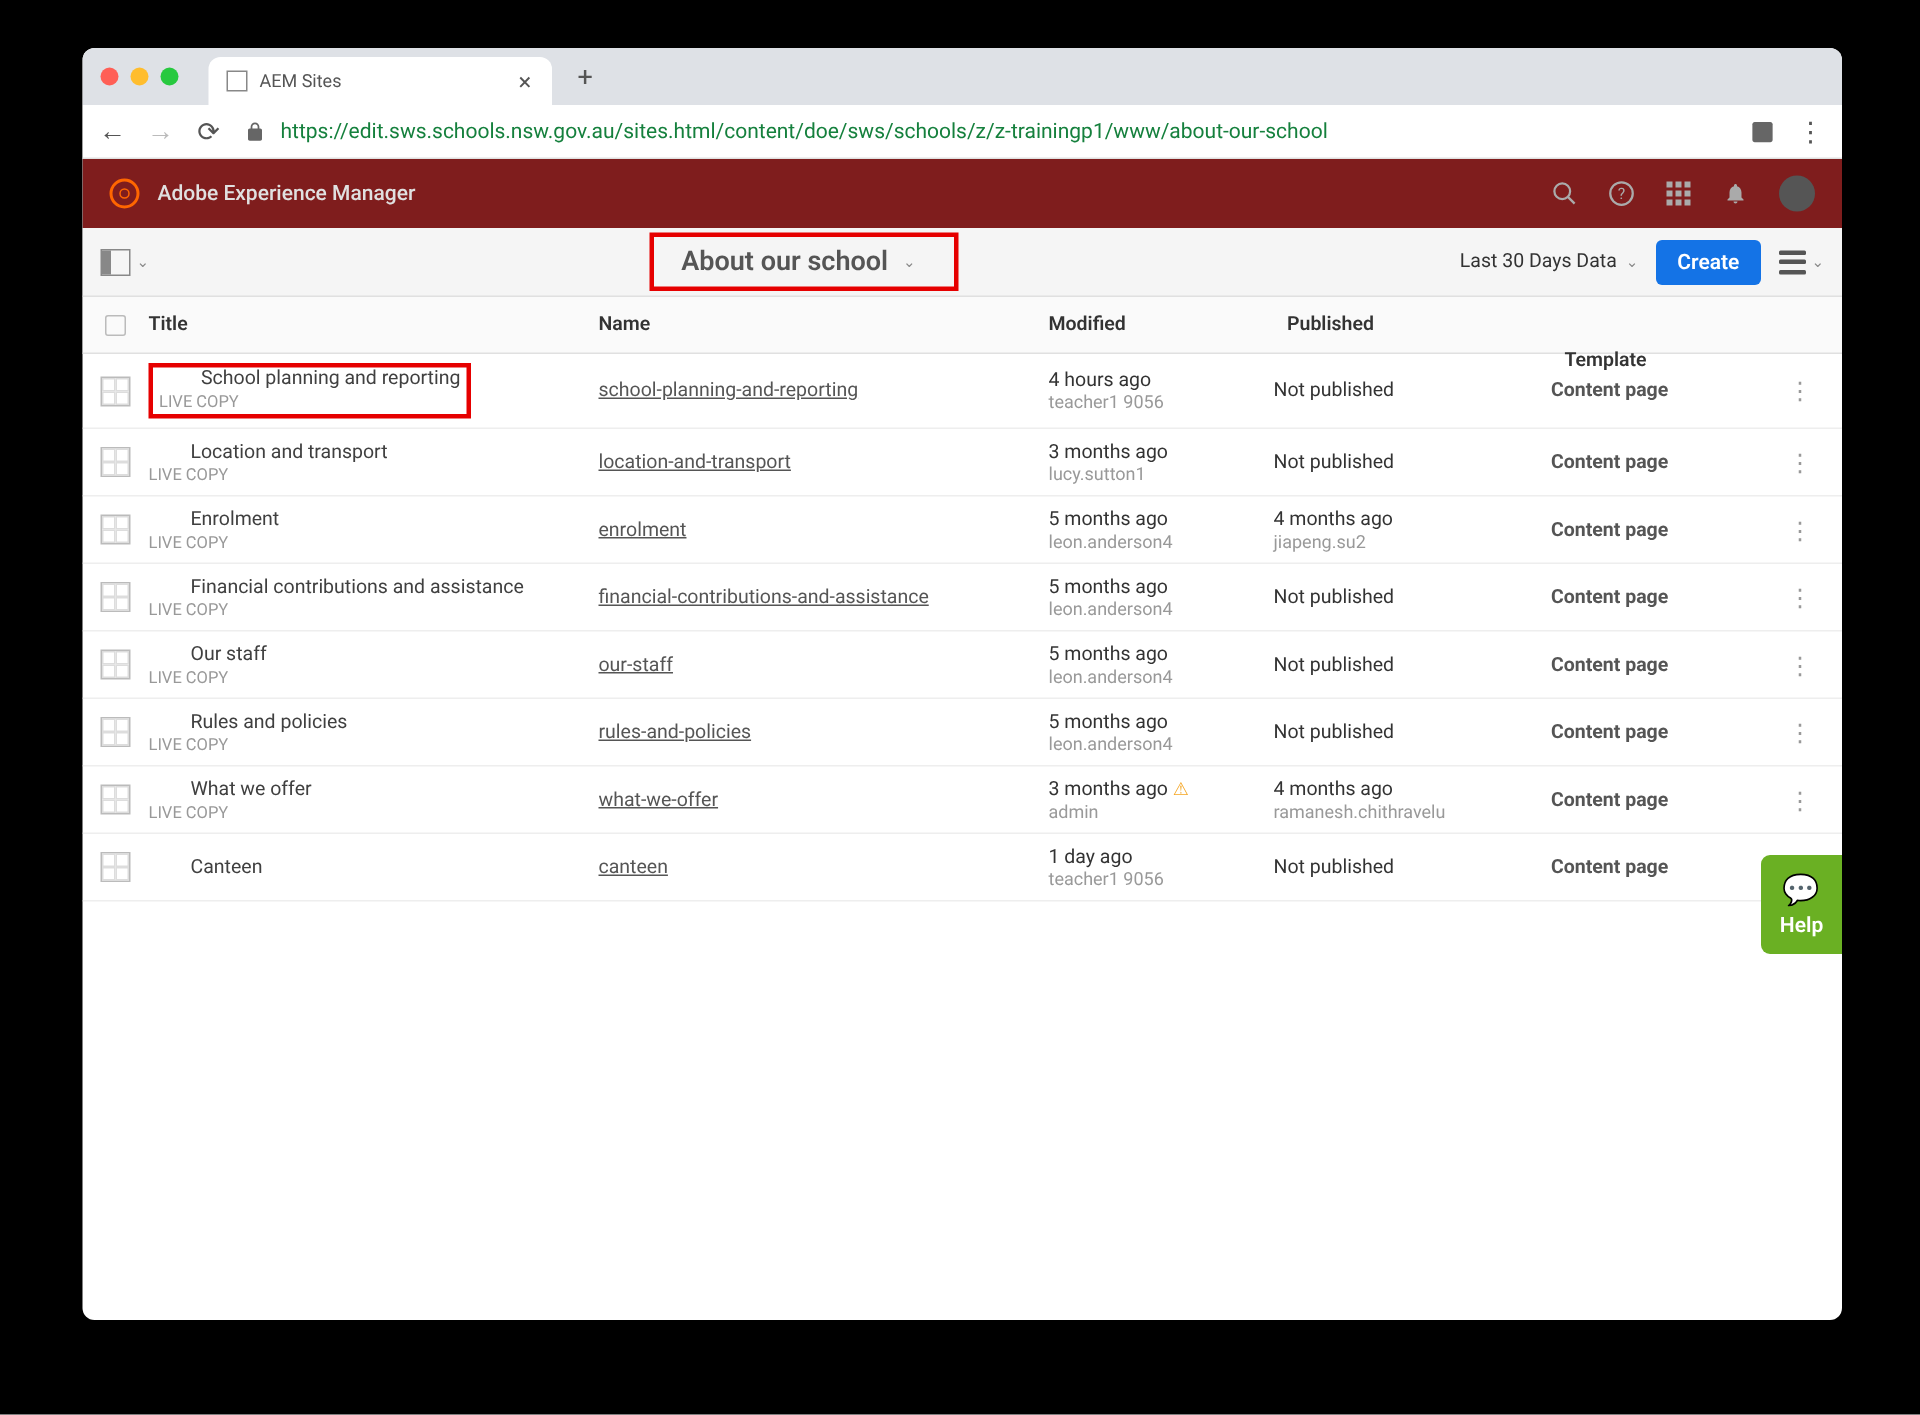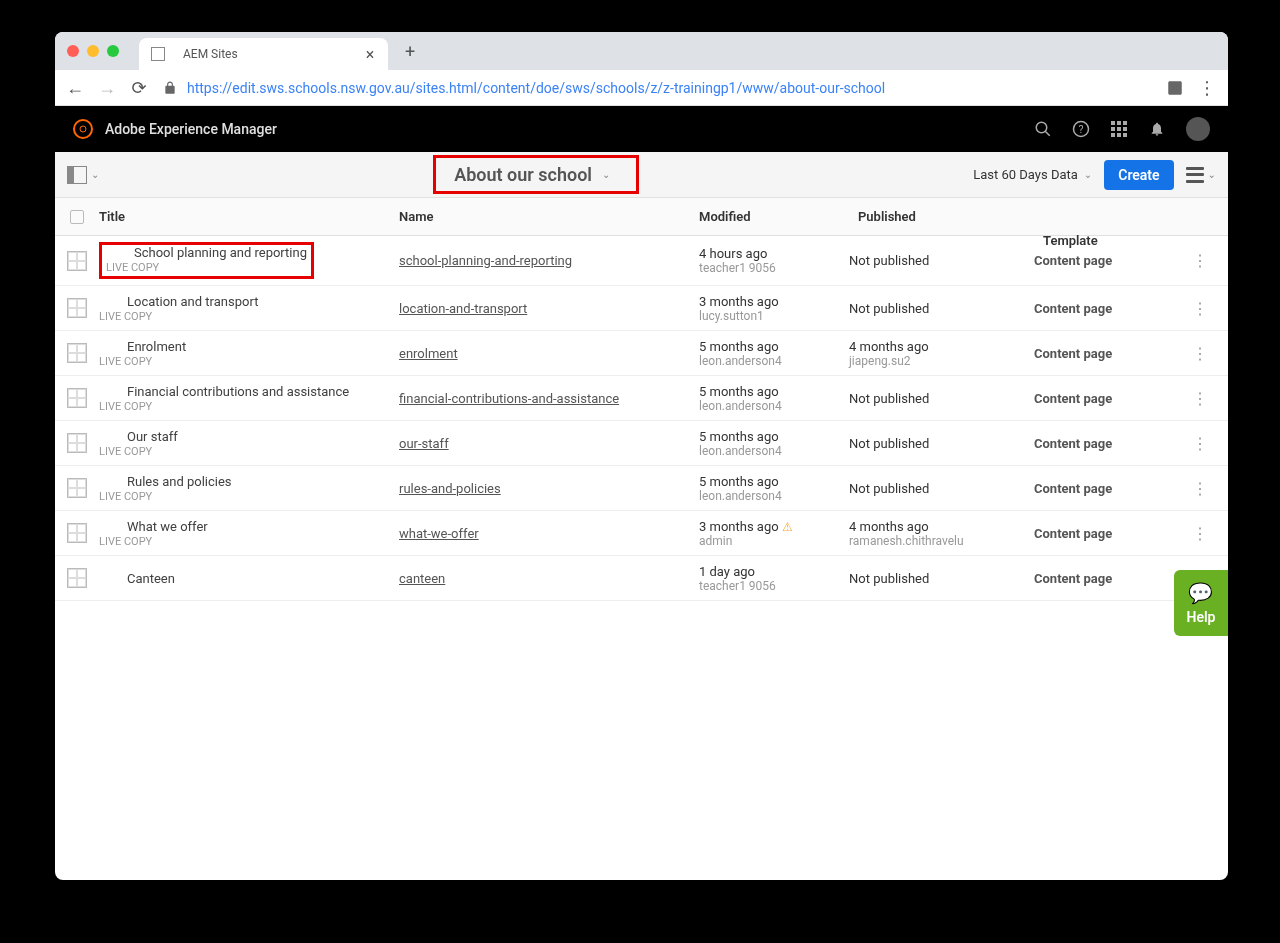--- a/index.html
+++ b/index.html
@@ -6,35 +6,35 @@
   body { background: #000; width: 1280px; height: 943px; position: relative; }
   .browser-window { position: absolute; left: 55px; top: 32px; width: 1173px; height: 848px; background: #fff; border-radius: 8px; overflow: hidden; box-shadow: 0 10px 40px rgba(0,0,0,0.5); }
   
   
   .tab-bar { height: 38px; background: #dee1e6; display: flex; align-items: center; padding-left: 12px; }
   .traffic-lights { display: flex; gap: 8px; margin-right: 20px; }
   .tl { width: 12px; height: 12px; border-radius: 50%; }
   .tl-red { background: #ff5f56; }
   .tl-yellow { background: #ffbd2e; }
   .tl-green { background: #27c93f; }
-  .tab { background: #fff; height: 32px; display: flex; align-items: center; padding: 0 14px 0 12px; border-radius: 8px 8px 0 0; margin-top: 6px; gap: 18px; font-size: 12px; color: #555; }
+  .tab { background: #fff; height: 32px; display: flex; align-items: center; padding: 0 14px 0 12px; border-radius: 8px 8px 0 0; margin-top: 6px; gap: 8px; font-size: 12px; color: #555; }
   .tab-fav { width: 14px; height: 14px; border: 1px solid #888; }
   .tab-close { font-size: 16px; color: #555; margin-left: 110px; }
   .new-tab { width: 28px; height: 28px; display:flex; align-items:center; justify-content:center; font-size: 18px; color: #555; margin-left: 8px; }
   
   
   .url-bar { height: 36px; background: #fff; border-bottom: 1px solid #e0e0e0; display: flex; align-items: center; padding: 0 12px; gap: 16px; }
   .nav-btn { width: 16px; height: 16px; display:flex; align-items:center; justify-content:center; color: #555; font-size: 18px; }
   .nav-btn.disabled { color: #bbb; }
-  .url-field { flex: 1; display: flex; align-items: center; gap: 10px; font-size: 14px; color: #3b82f6; }
+  .url-field { flex: 1; display: flex; align-items: center; gap: 10px; font-size: 14px; color: #15803d; }
   .lock-icon { width: 14px; height: 14px; }
   .url-right { display:flex; gap: 14px; align-items:center; color:#555; }
   
   
-  .aem-header { height: 46px; background: #000000; color: #e0e0e0; display: flex; align-items: center; padding: 0 18px; justify-content: space-between; }
+  .aem-header { height: 46px; background: #7f1d1d; color: #e0e0e0; display: flex; align-items: center; padding: 0 18px; justify-content: space-between; }
   .aem-left { display: flex; align-items: center; gap: 12px; }
   .aem-logo { width: 20px; height: 20px; border: 2px solid #ff6600; border-radius: 50%; display:flex; align-items:center; justify-content:center; }
   .aem-logo-inner { width: 10px; height: 10px; }
   .aem-title { font-size: 14px; font-weight: 500; }
   .aem-right { display: flex; align-items: center; gap: 20px; }
   .aem-icon { width: 18px; height: 18px; color: #aaa; display:flex; align-items:center; justify-content:center; }
   .aem-avatar { width: 24px; height: 24px; border-radius: 50%; background: #555; }
   
   
   .action-bar { height: 46px; background: #f5f5f5; border-bottom: 1px solid #e0e0e0; display: flex; align-items: center; padding: 0 12px; justify-content: space-between; }
@@ -173,21 +173,21 @@
       <span class="chev">⌄</span>
     </div>
     <div class="ab-center">
       <div class="breadcrumb-box">
         <span class="breadcrumb-text">About our school</span>
         <span class="chev">⌄</span>
       </div>
     </div>
     <div class="ab-right">
       <div class="ab-filter">
-        <span>Last 60 Days Data</span>
+        <span>Last 30 Days Data</span>
         <span class="chev">⌄</span>
       </div>
       <div class="create-btn">
         <span>Create</span>
       </div>
       <div class="view-switch">
         <div class="list-icon">
             <span></span>
             <span></span>
             <span></span>

